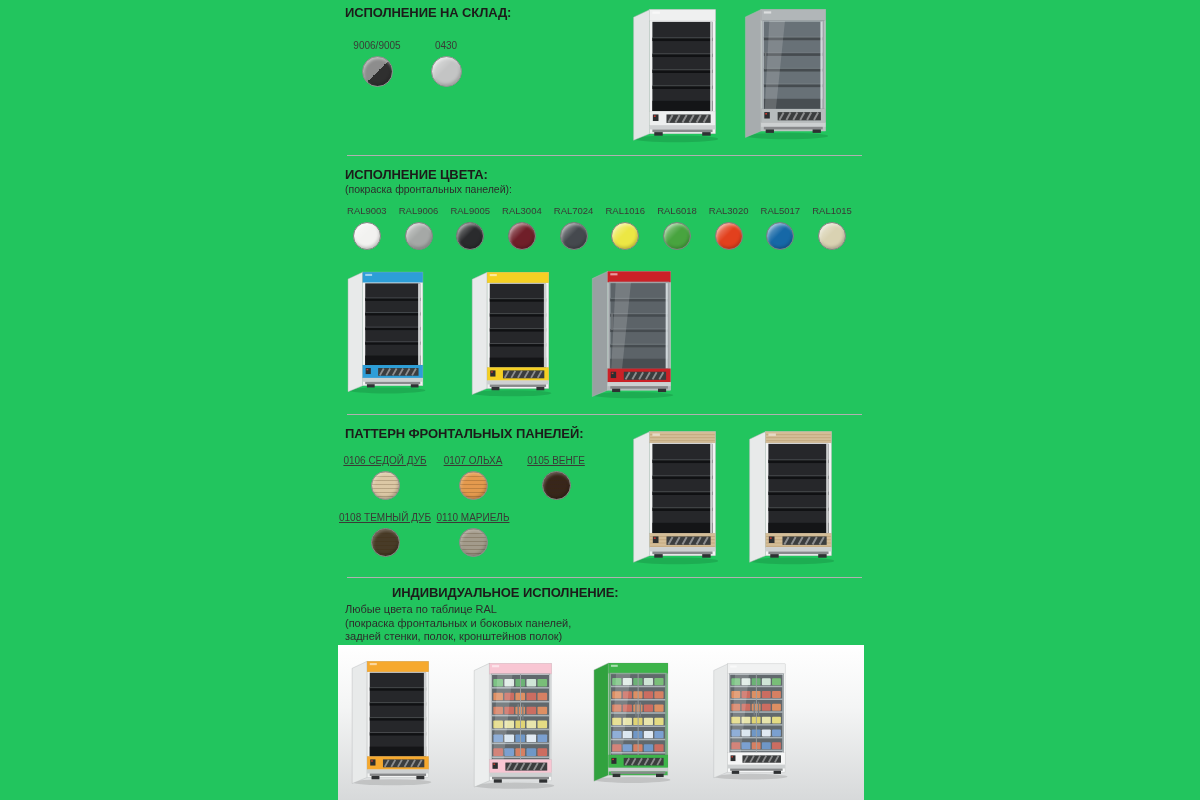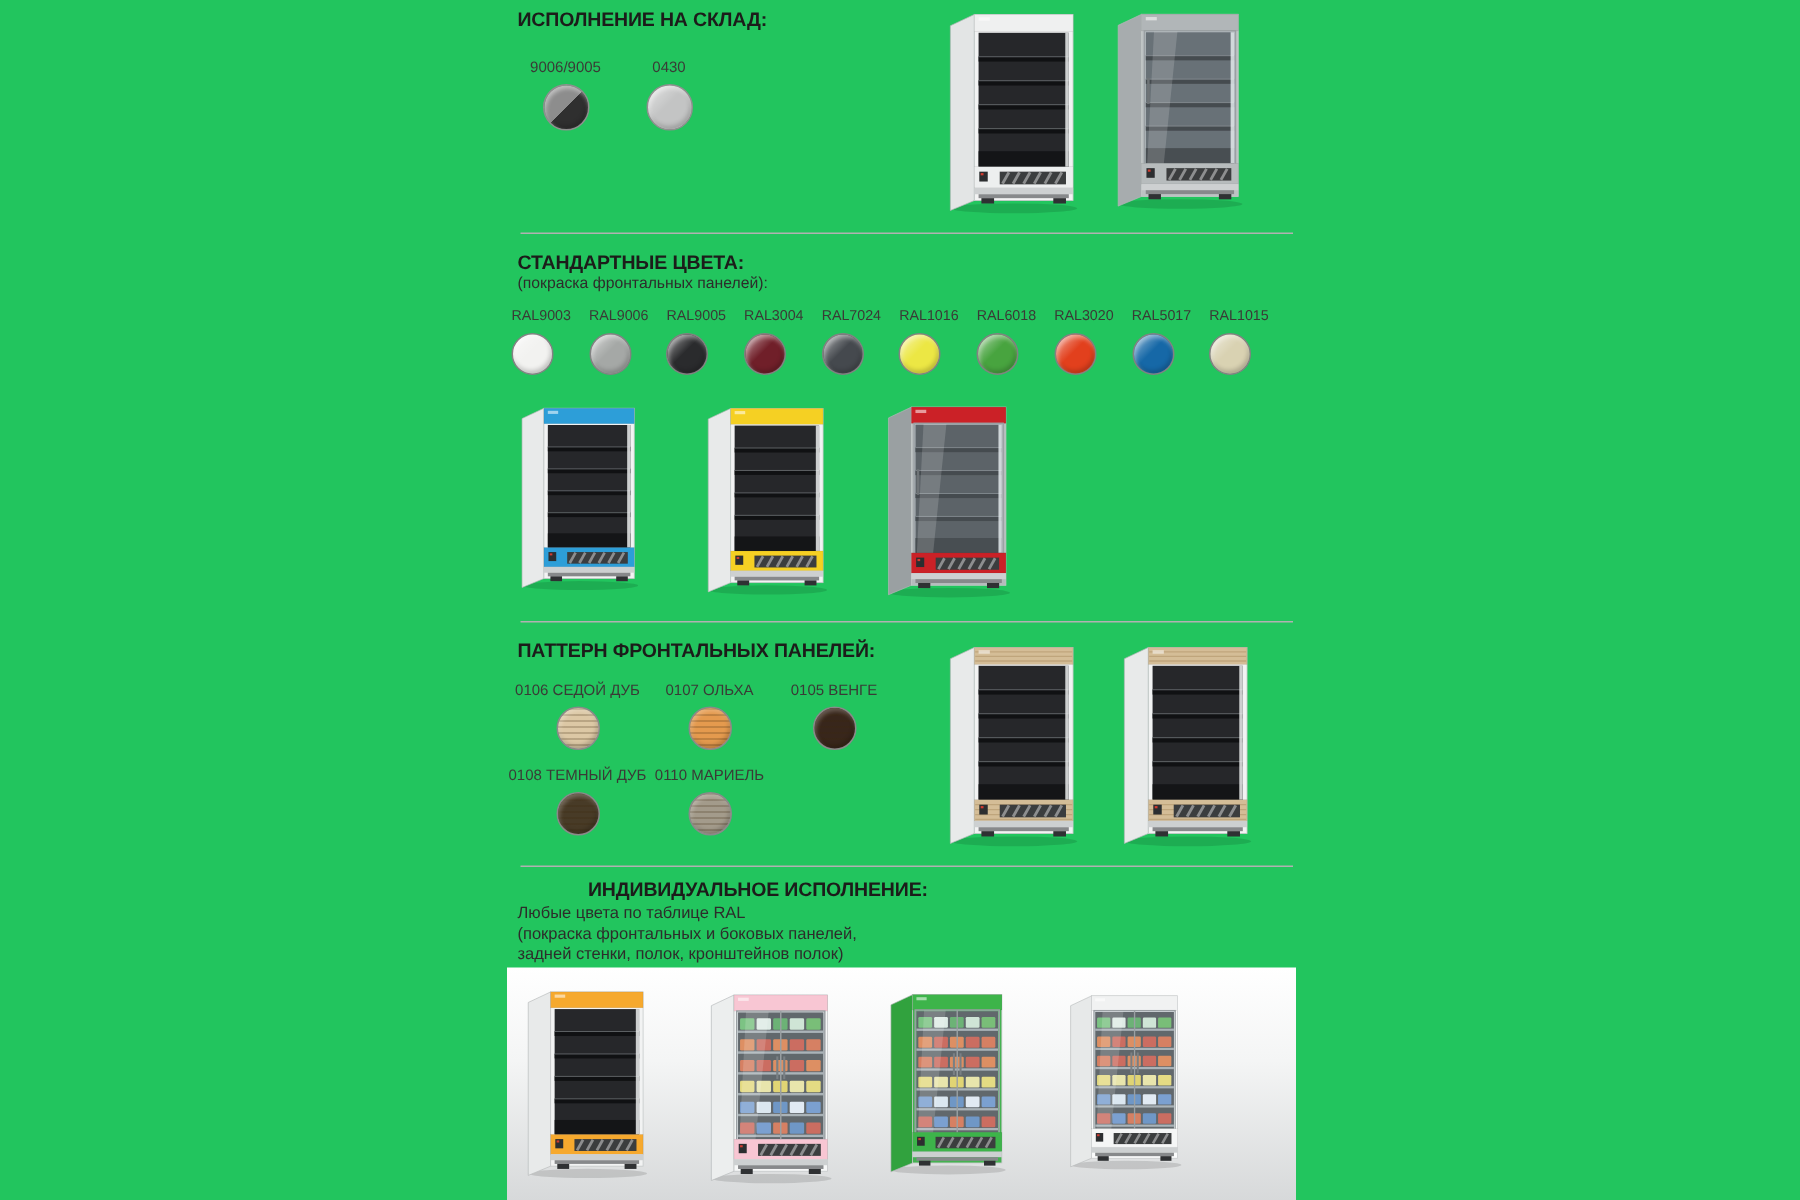--- a/index.html
+++ b/index.html
@@ -10,27 +10,27 @@
   .divider{position:absolute;left:347px;width:515px;height:1px;background:#b1b1b1;}
   .desc{position:absolute;font-size:11px;line-height:13.5px;color:#2d2d2b;}
   .desc div{white-space:nowrap;}
 
   .swatch-item{position:absolute;width:70px;display:flex;flex-direction:column;align-items:center;gap:5px;}
   .swatch-label{font-size:10px;color:#3a3a36;white-space:nowrap;}
   .swatch-circle{width:29px;height:29px;border-radius:50%;border:1px solid #8f8f8f;
                  box-shadow:inset 1px 2px 3px rgba(255,255,255,.45), inset -1px -2px 3px rgba(0,0,0,.18);}
 
   .ral-row{position:absolute;left:341px;top:205px;display:flex;}
-  .ral-item{width:51.7px;display:flex;flex-direction:column;gap:6px;}
+  .ral-item{width:51.7px;display:flex;flex-direction:column;align-items:center;gap:6px;}
   .ral-label{font-size:9.5px;color:#3a3a36;white-space:nowrap;}
   .ral-circle{width:26px;height:26px;border-radius:50%;border:1px solid #828282;
               box-shadow:inset 1px 2px 3px rgba(255,255,255,.4), inset -1px -2px 3px rgba(0,0,0,.2);}
 
   .pat-item{position:absolute;width:110px;display:flex;flex-direction:column;align-items:center;gap:5px;}
-  .pat-label{font-size:10px;color:#3a3a36;white-space:nowrap;}
+  .pat-label{font-size:10px;color:#3a3a36;white-space:nowrap;text-decoration:underline;}
   .pat-circle{width:27px;height:27px;border-radius:50%;border:1px solid #8a8a8a;
               box-shadow:inset 1px 2px 3px rgba(255,255,255,.25), inset -1px -2px 3px rgba(0,0,0,.2);}
 
   .cab-row{position:absolute;display:flex;align-items:flex-start;}
   .cab{position:absolute;}
   .cab-inrow{position:static;}
   .cab svg{display:block;width:100%;height:auto;}
   .backdrop{position:absolute;left:338px;top:645px;width:526px;height:155px;
             background:linear-gradient(180deg,#ffffff 0%,#f4f5f5 40%,#d7d9da 100%);}
 </style>
@@ -120,21 +120,21 @@
           <rect x="24" y="129" width="70" height="4.5" fill="#cdd0d1"></rect>
           <rect x="27" y="133.5" width="64" height="2.8" fill="#87898b"></rect>
           <rect x="29" y="136.3" width="9" height="3.8" fill="#2f3133"></rect>
           <rect x="80" y="136.3" width="9" height="3.8" fill="#2f3133"></rect>
         </svg>
       </div>
   </div>
 
   <div class="divider" style="top:155px;"></div>
 
-  <h2 class="title" style="left:345px;top:167px;">СТАНДАРТНЫЕ ЦВЕТА:</h2>
+  <h2 class="title" style="left:345px;top:167px;">ИСПОЛНЕНИЕ ЦВЕТА:</h2>
   <div class="subtitle" style="left:345px;top:183px;">(покраска фронтальных панелей):</div>
 
   <div class="ral-row">
     <div class="ral-item">
       <div class="ral-label">RAL9003</div>
       <div class="ral-circle" style="background: linear-gradient(135deg, rgba(255, 255, 255, 0.55) 0%, rgba(255, 255, 255, 0) 45%), rgb(242, 242, 240);"></div>
     </div>
     <div class="ral-item">
       <div class="ral-label">RAL9006</div>
       <div class="ral-circle" style="background: linear-gradient(135deg, rgba(255, 255, 255, 0.55) 0%, rgba(255, 255, 255, 0) 45%), rgb(165, 168, 166);"></div>

